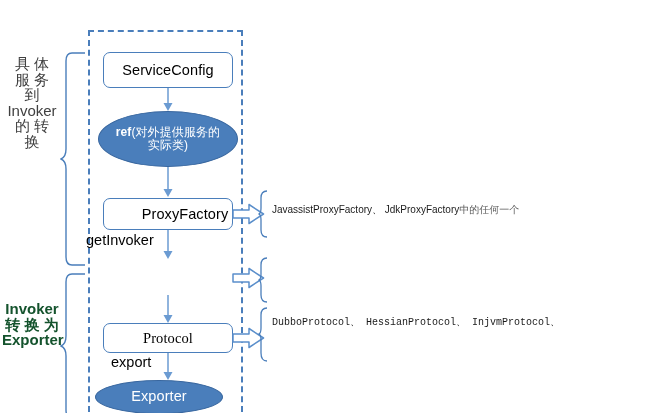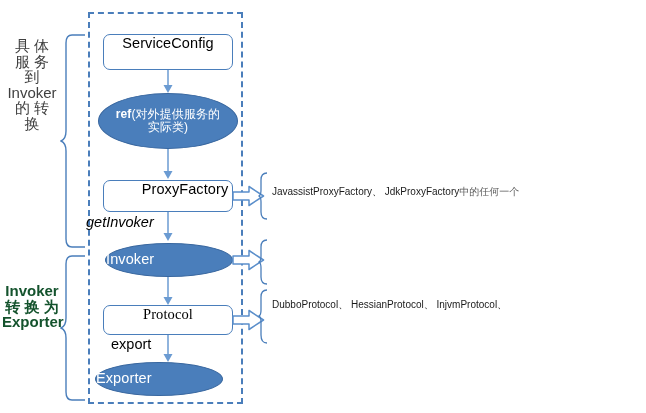--- a/index.html
+++ b/index.html
@@ -10,56 +10,57 @@
   body {
     font-family: "Liberation Sans", sans-serif;
   }
   #canvas {
     position: relative;
     width: 646px;
     height: 413px;
     background: #ffffff;
     overflow: hidden;
   }
-  .abs { position: absolute; }
+  .abs { position: absolute; margin-top: 18px; }
 
   
   #dashed-group {
     left: 88px;
     top: 12px;
     width: 155px;
     height: 392px;
     border: 2px dashed #4A7EBB;
     box-sizing: border-box;
   }
 
   
   .node-box {
     box-sizing: border-box;
     border: 1.4px solid #4A7EBB;
     border-radius: 7px;
     background: #ffffff;
     color: #000000;
     font-size: 14.5px;
     display: flex;
-    align-items: flex-start;
+    align-items: center;
     justify-content: center;
     letter-spacing: 0.1px;
   }
 
   
   .node-ellipse {
     box-sizing: border-box;
     border-radius: 50%;
     background: #4A7EBB;
     border: 1px solid #39679f;
     color: #ffffff;
     font-size: 14.5px;
     display: flex;
     align-items: center;
+    justify-content: center;
     text-align: center;
     line-height: 1.08;
     letter-spacing: 0.1px;
   }
   .ellipse-ref {
     font-size: 12px;
     line-height: 1.12;
     padding: 0 12px;
   }
   .ellipse-ref b { font-weight: bold; }
@@ -148,32 +149,29 @@
     <svg width="18" height="31" viewBox="0 0 18 31">
       <line x1="9" y1="0" x2="9" y2="25" stroke="#6B9BD2" stroke-width="1.5"></line>
       <path d="M9 30 L4.5 22 L13.5 22 Z" fill="#6B9BD2"></path>
     </svg>
   </div>
 
   <div class="abs node-box" style="left:103px; top:180px; width:130px; height:32px;padding-left:34px;">
     <span>ProxyFactory</span>
   </div>
 
-  <div class="abs edge-label" style="left:86px; top:214px;font-style:italic;">getInvoker</div>
+  <div class="abs edge-label" style="left:86px; top:214px;">getInvoker</div>
 
   <div class="abs vconn" style="left:159px; top:212px;">
     <svg width="18" height="30" viewBox="0 0 18 30">
       <line x1="9" y1="0" x2="9" y2="24" stroke="#6B9BD2" stroke-width="1.5"></line>
       <path d="M9 29 L4.5 21 L13.5 21 Z" fill="#6B9BD2"></path>
     </svg>
   </div>
 
-  <div class="abs node-ellipse" style="left:105px; top:243px; width:128px; height:34px;">
-    <span>Invoker</span>
-  </div>
 
   <div class="abs vconn" style="left:159px; top:277px;">
     <svg width="18" height="29" viewBox="0 0 18 29">
       <line x1="9" y1="0" x2="9" y2="23" stroke="#6B9BD2" stroke-width="1.5"></line>
       <path d="M9 28 L4.5 20 L13.5 20 Z" fill="#6B9BD2"></path>
     </svg>
   </div>
 
   <div class="abs node-box" style="left:103px; top:305px; width:130px; height:30px;font-family:Liberation Serif, serif;">
     <span>Protocol</span>
@@ -226,19 +224,19 @@
     <svg width="14" height="58" viewBox="0 0 14 58">
       <path d="M9 2 Q3 2 3 9 L3 22 Q3 27 1 28 Q3 29 3 34 L3 47 Q3 55 9 55" fill="none" stroke="#4A7EBB" stroke-width="1.3"></path>
     </svg>
   </div>
 
   <div class="abs annot" style="left:272px; top:185px;">
     <span>JavassistProxyFactory、 JdkProxyFactory</span><span class="cn">中的任何一个</span>
   </div>
 
 
-  <div class="abs annot" style="left:272px; top:298px;">
+  <div class="abs annot" style="left:272px; top:298px;font-family:Liberation Mono, monospace;">
     <div>
       <span>DubboProtocol、 HessianProtocol、 InjvmProtocol、</span>
     </div>
   </div>
 
 </div>
 
 </body></html>

